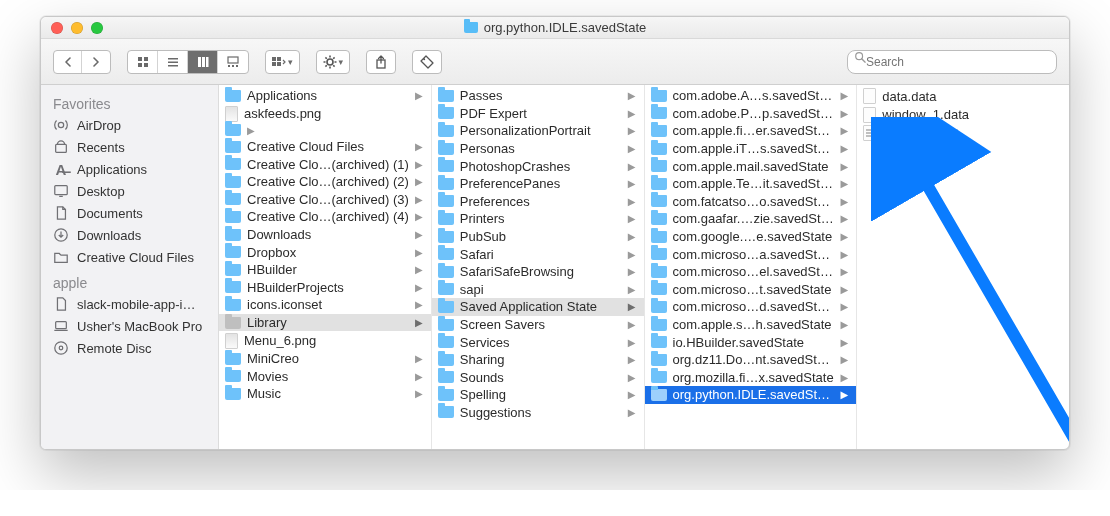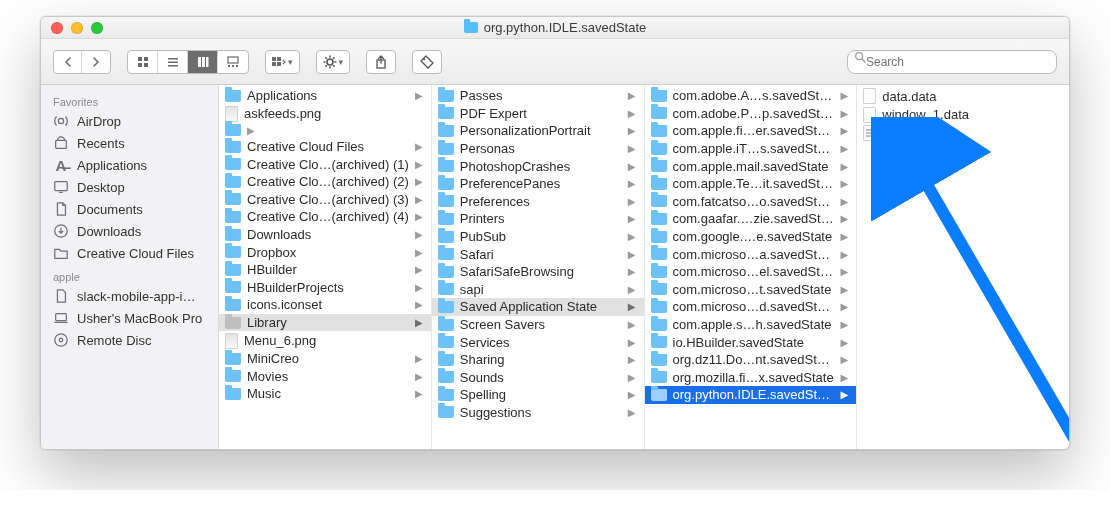--- a/index.html
+++ b/index.html
@@ -35,21 +35,21 @@
   .segbtn:last-child { border-right:none; }
   .segbtn.active { background:#6e6e6e; color:#fff; }
   .tbtn { border:1px solid #bcbcbc; border-radius:4px; height:24px; min-width:30px; padding:0 6px; display:flex; align-items:center; justify-content:center; background:#fff; color:#555; font-size:12px; cursor:default; }
   .spacer { flex:1; }
   .searchbox { display:flex; width:210px; height:24px; background:#fff; border:1px solid #bcbcbc; border-radius:8px; padding:0 6px; color:#9a9a9a; }
   .searchbox input { border:none; outline:none; flex:1; font-size:12px; color:#333; background:transparent; }
   .searchbox svg { width:12px; height:12px; stroke:#9a9a9a; fill:none; }
 
   .body { flex:1; display:flex; overflow:hidden; }
   .sidebar { width:178px; background:#f2f2f4; border-right:1px solid #dcdcdc; padding-top:4px; overflow:hidden; }
-  .sb-header { font-size:11px; color:#8a8a8e; padding:7px 12px 2px; }
+  .sb-header { font-size:14px; color:#8a8a8e; padding:7px 12px 2px; }
   .sb-item { display:flex; align-items:flex-end; gap:8px; padding:3px 12px; font-size:13px; color:#333; cursor:default; }
   .sb-item svg { width:16px; height:16px; stroke:#707074; fill:none; stroke-width:1.4; }
   .sb-item span.iconbox { width:16px; height:16px; display:flex; align-items:center; justify-content:center; color:#707074; }
 
   .columns { flex:1; display:flex; overflow:hidden; }
   .col { flex:1; border-right:1px solid #e6e6e6; overflow-y:auto; overflow-x:hidden; font-size:13px; color:#2b2b2b; padding:2px 0; min-width:0; }
   .col:last-child { border-right:none; }
   .row { display:flex; align-items:center; gap:6px; padding:1.3px 8px 1.3px 6px; cursor:default; position:relative; white-space:nowrap; }
   .row .label { flex:1; overflow:hidden; text-overflow:ellipsis; }
   .row .chev { color:#9a9a9a; font-size:10px; }

